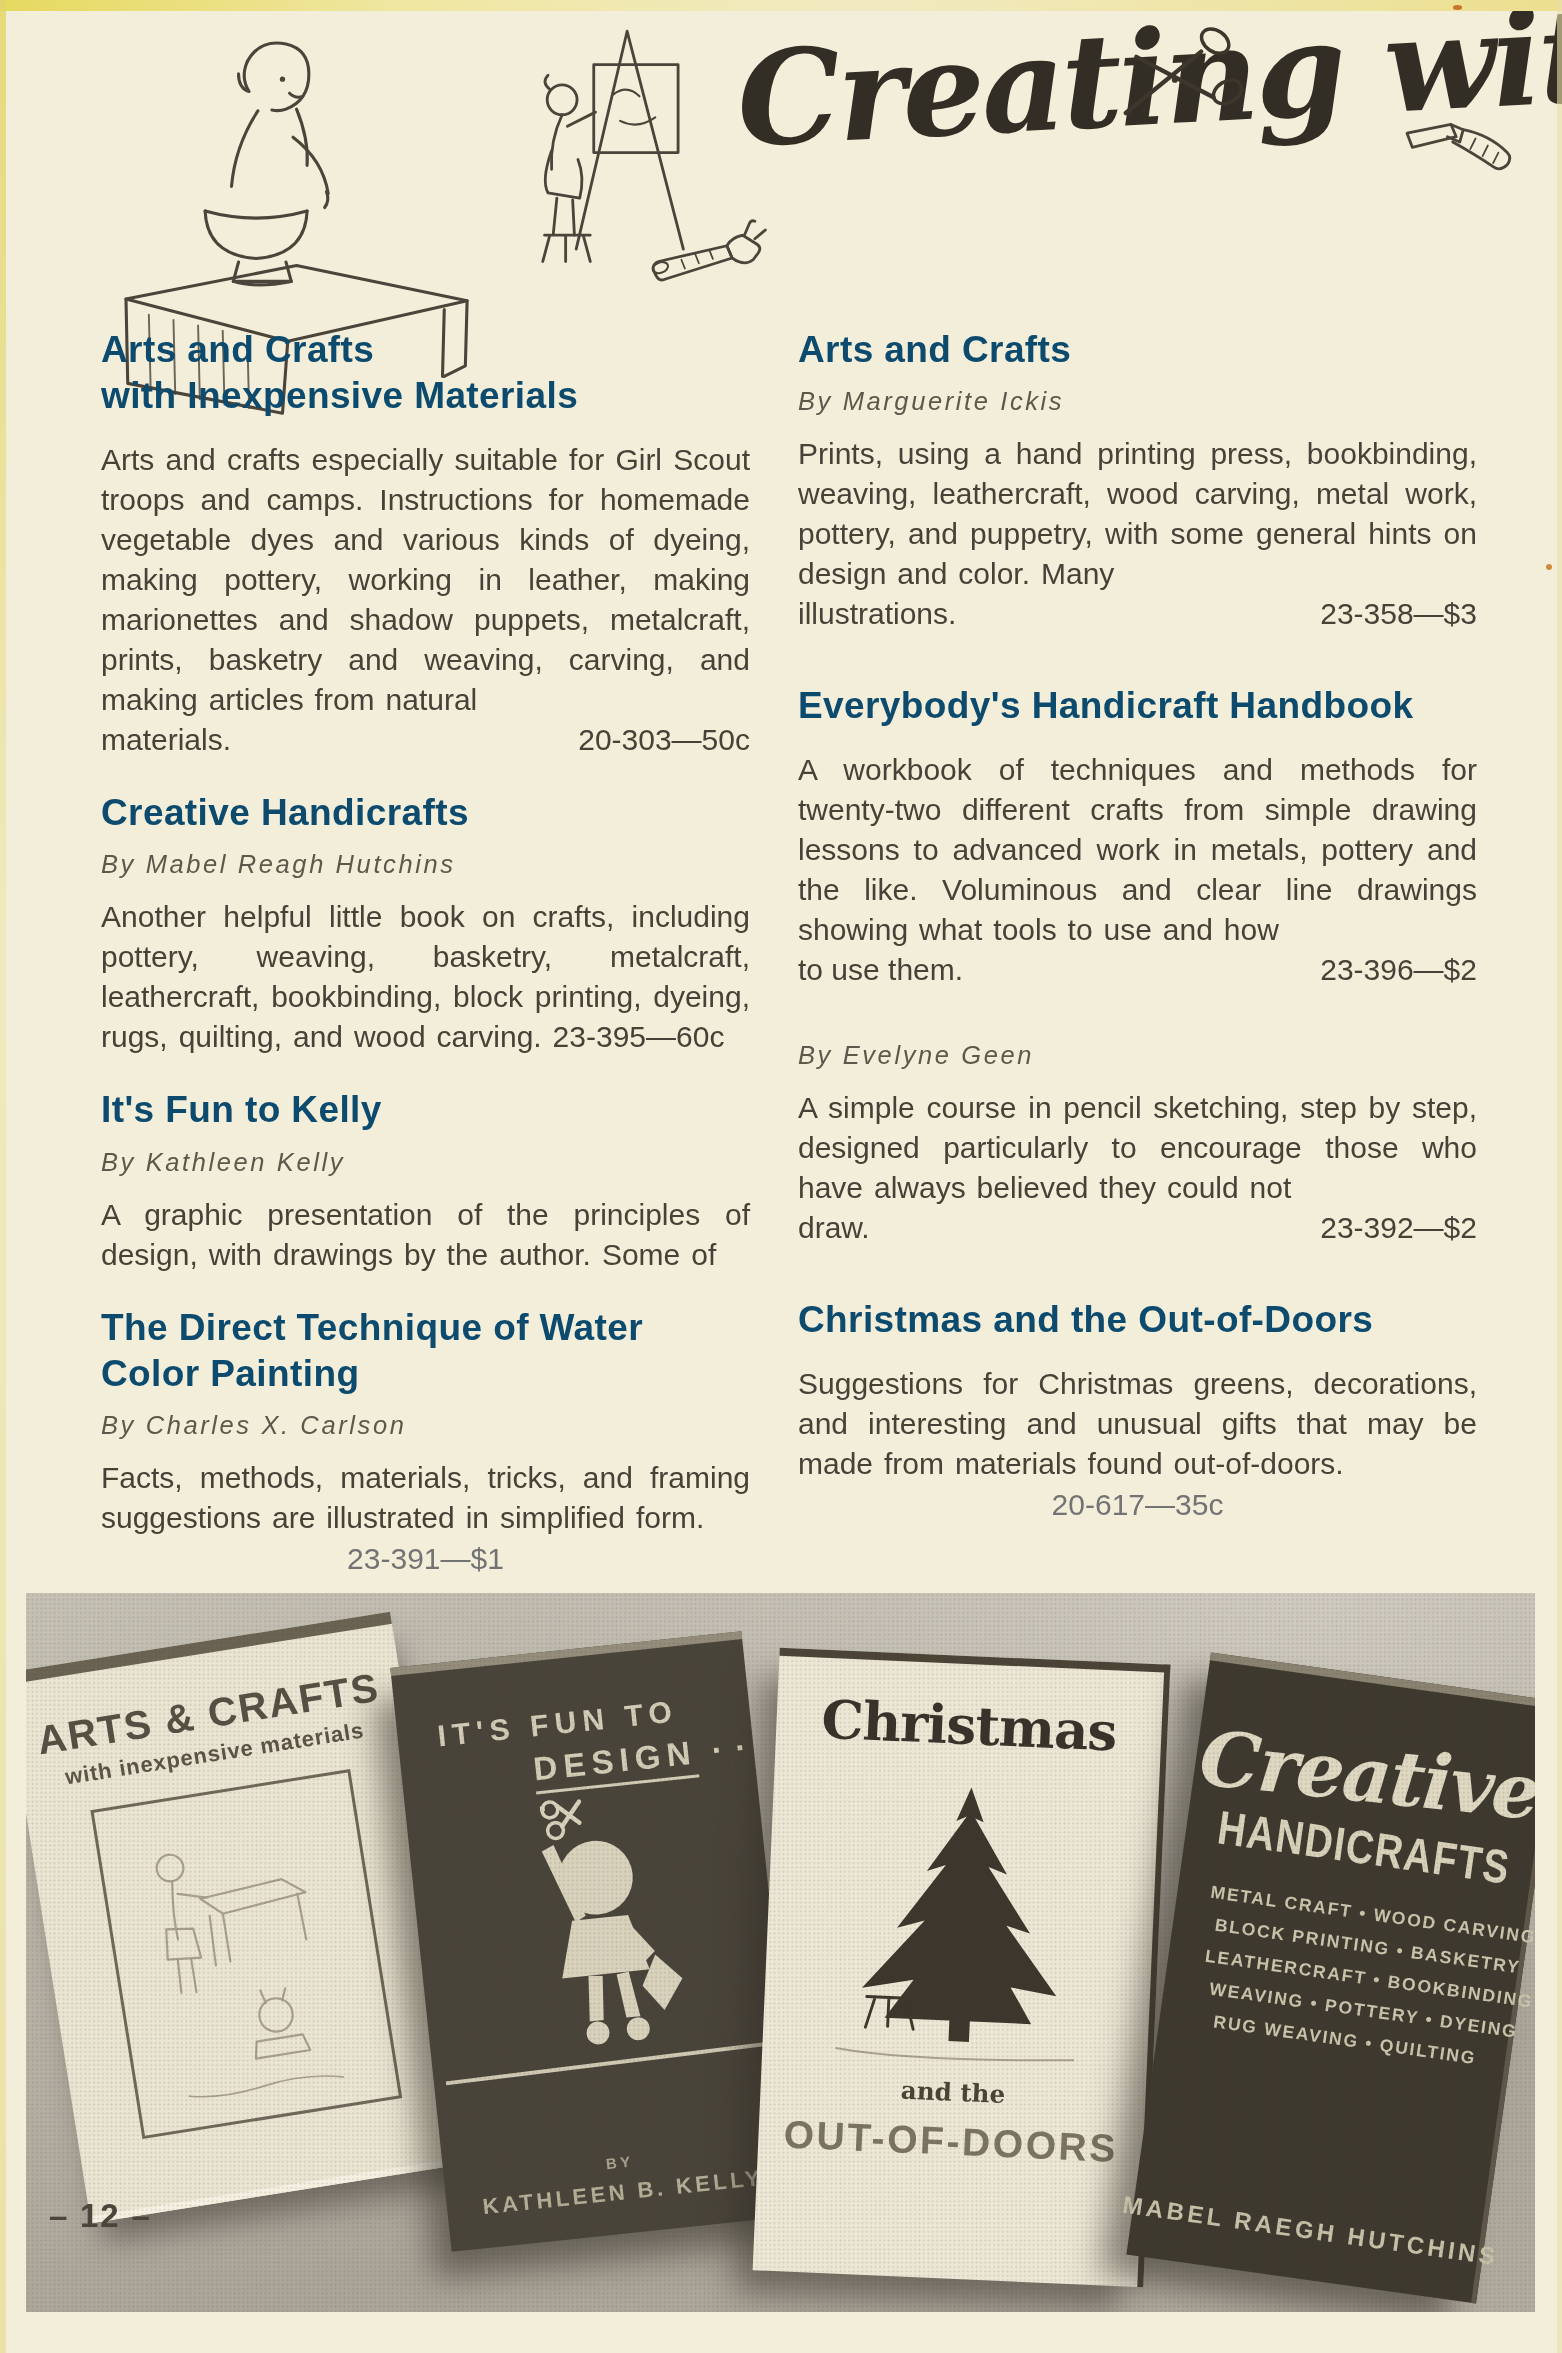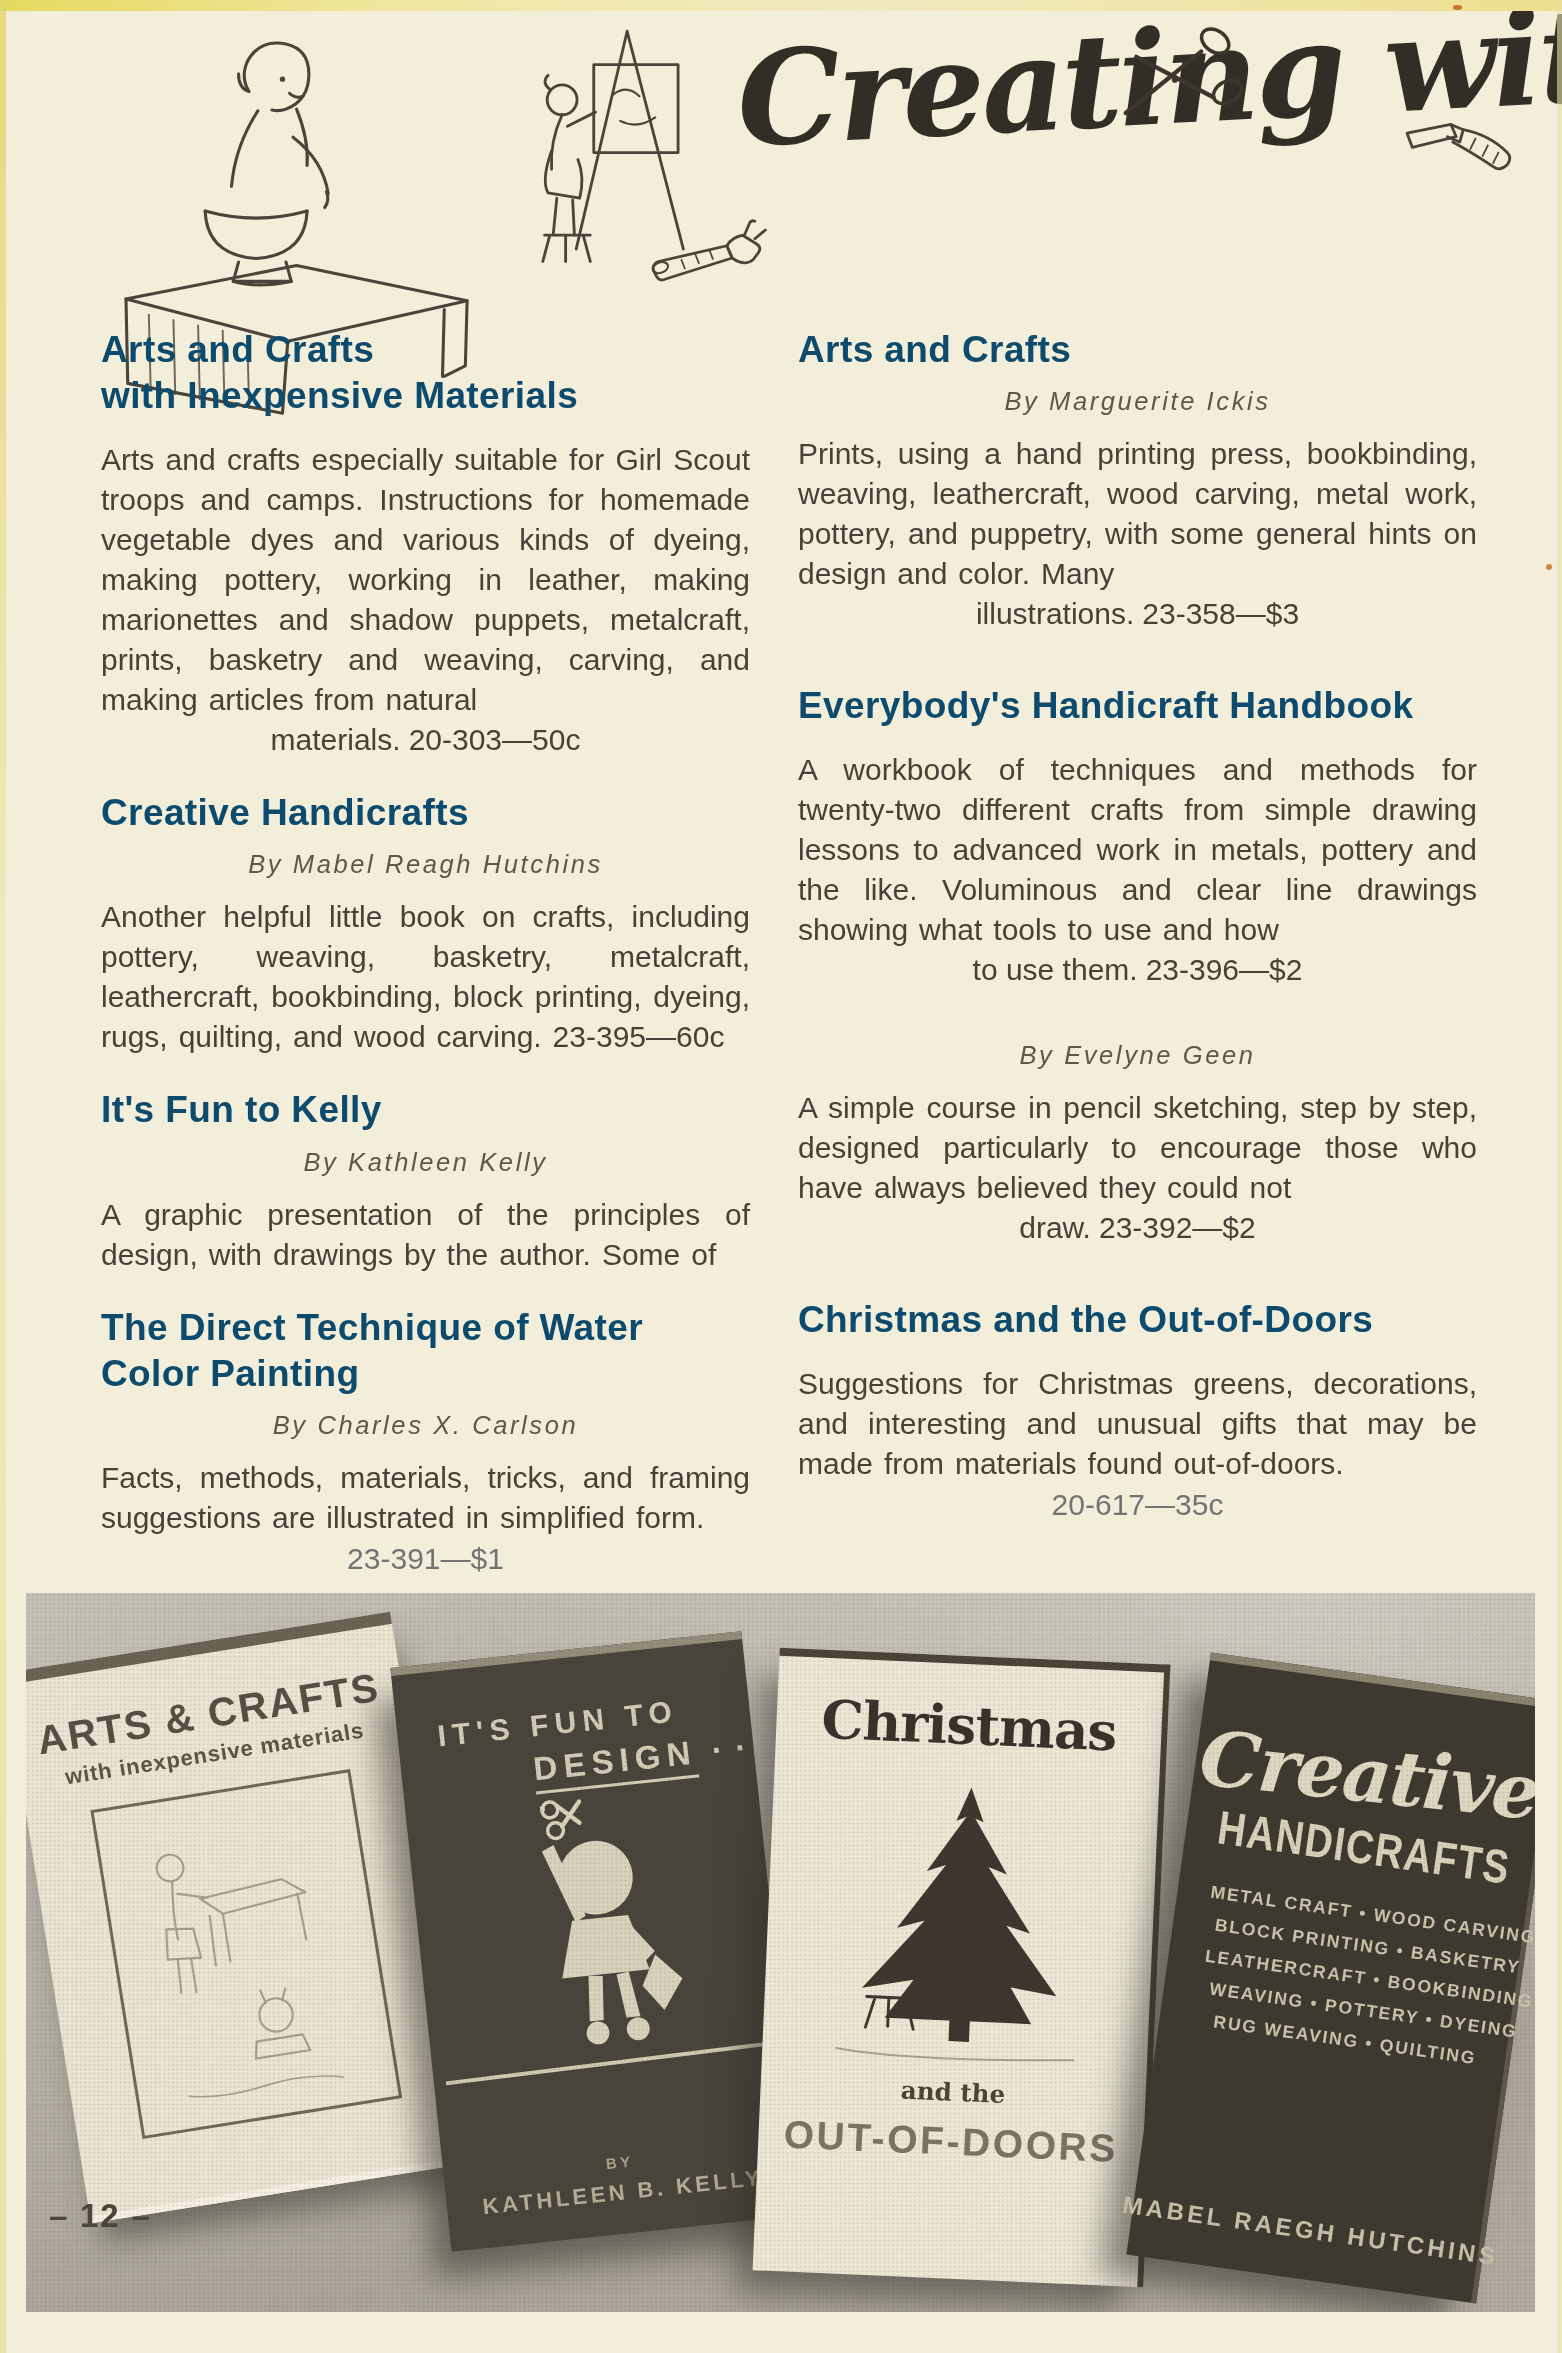--- a/index.html
+++ b/index.html
@@ -25,25 +25,25 @@
 
   
   .col{position:absolute;top:327px;}
   .col-left{left:101px;width:649px;}
   .col-right{left:798px;width:679px;}
   .sec{margin-bottom:30px;}
   .col-right .sec{margin-bottom:49px;}
   .sec-title{font:700 37px/46px "Liberation Sans",sans-serif;text-align:left;
     color:#0c4a6e;white-space:pre-line;margin:0 0 12.3px;letter-spacing:0.4px;}
   .no-byline .sec-title{margin-bottom:21px;}
-  .sec-byline{font:italic 400 25.5px/33px "Liberation Sans",sans-serif;text-align:center;
+  .sec-byline{font:italic 400 25.5px/33px "Liberation Sans",sans-serif;
     color:#5d574c;letter-spacing:2.6px;margin:0 0 16px;}
   .sec-body{font:400 30px/40px "Liberation Sans",sans-serif;text-align:justify;
     color:#474138;word-spacing:2.6px;margin:0;}
-  .sec-last{display:flex;justify-content:center;
+  .sec-last{display:flex;justify-content:space-between;
     font:400 30px/40px "Liberation Sans",sans-serif;color:#474138;gap:8px;}
   .price{white-space:nowrap;}
   .price-center{text-align:center;font:400 30px/42px "Liberation Sans",sans-serif;color:#737373;}
   .price-inline{white-space:nowrap;}
 
   
   .photo{position:absolute;left:26px;top:1593px;width:1509px;height:719px;
     background:radial-gradient(ellipse at 85% 0%,#d0cbc0 0%,rgba(208,203,192,0) 45%),
                linear-gradient(165deg,#c6c1b5,#aba599 70%,#b2ac9f);overflow:hidden;}
   .photo::after{content:"";position:absolute;inset:0;z-index:9;pointer-events:none;

